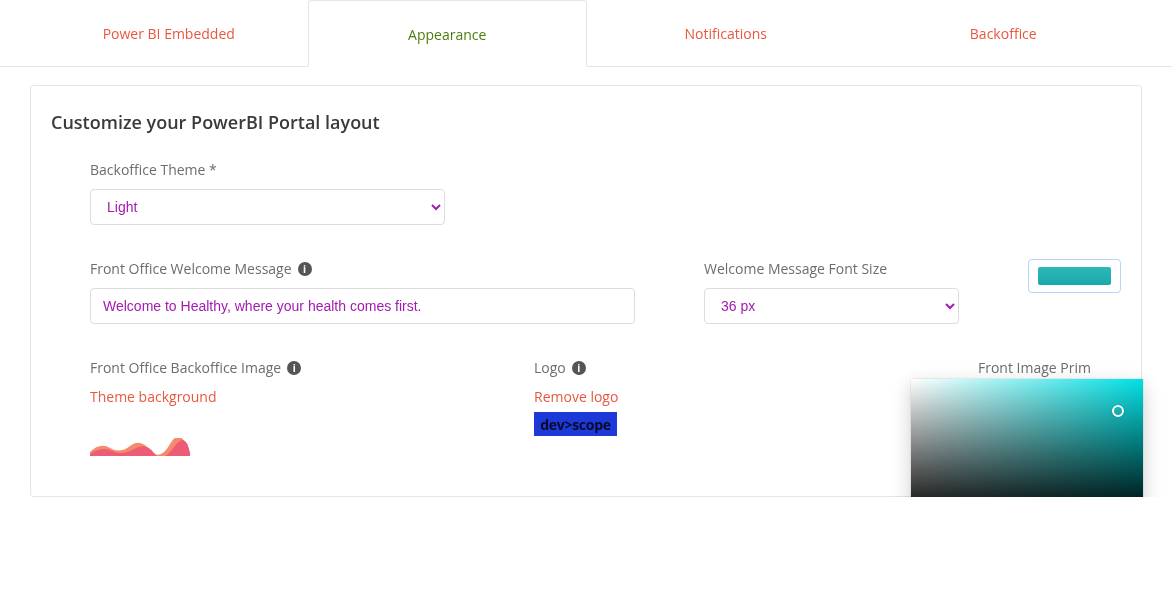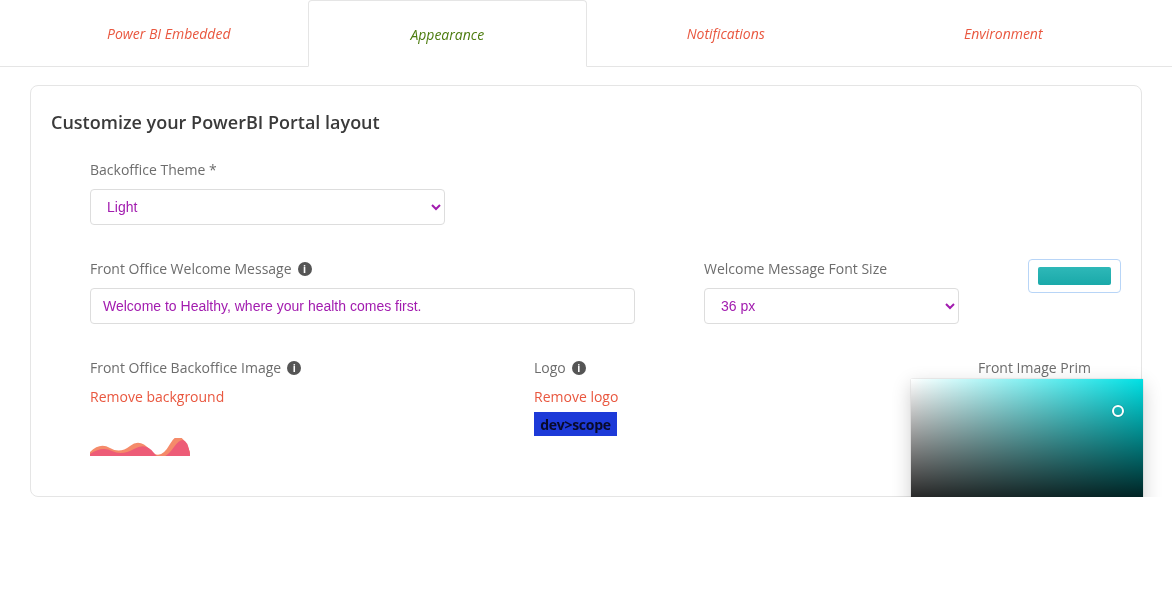--- a/index.html
+++ b/index.html
@@ -19,34 +19,33 @@
     display: flex;
   }
   .tab {
     flex: 1;
     text-align: center;
     padding: 24px 0 22px;
     color: #e9573f;
     cursor: pointer;
     position: relative;
     font-size: 14px;
-    font-style: italic;
   }
   .tab.active {
     color: #4d7c0f;
     background: #fff;
     border: 1px solid #e5e5e5;
     border-bottom: 1px solid #fff;
     border-radius: 4px 4px 0 0;
     margin-bottom: -1px;
   }
   .panel {
     margin: 18px 30px 0;
     border: 1px solid #e5e5e5;
-    border-radius: 8px;
+    border-radius: 3px;
     padding: 20px 20px 40px;
     position: relative;
   }
   h2.page-title {
     font-size: 18px;
     font-weight: 600;
     color: #3a3a3a;
     margin: 4px 0 26px;
   }
   .row {
@@ -225,21 +224,21 @@
   }
 </style>
 </head>
 <body>
 
 <div class="tabs-wrap">
   <div class="tabs">
     <div class="tab">Power BI Embedded</div>
     <div class="tab active">Appearance</div>
     <div class="tab">Notifications</div>
-    <div class="tab">Environment</div>
+    <div class="tab">Backoffice</div>
   </div>
 </div>
 
 <div class="panel">
   <h2 class="page-title">Customize your PowerBI Portal layout</h2>
 
   <div class="row" style="margin-top:0">
     <div class="col col-theme">
       <div class="field-label">Backoffice Theme *</div>
       <select class="form-control">
@@ -268,21 +267,21 @@
       </div>
     </div>
   </div>
 
   <div class="row">
     <div class="col col-bg">
       <div class="field-label">
         <span>Front Office Backoffice Image</span>
         <span class="info-icon">i</span>
       </div>
-      <span class="link-action">Remove background</span>
+      <span class="link-action">Theme background</span>
       <div class="bg-thumb">
         <svg viewBox="0 0 100 18" width="100" height="18">
           <path d="M0 14 Q10 4 20 10 T40 8 T60 12 T80 6 T100 14 L100 18 L0 18 Z" fill="#f58b6a"></path>
           <path d="M0 16 Q12 8 22 13 T44 11 T64 15 T84 9 T100 16 L100 18 L0 18 Z" fill="#ed5c77"></path>
         </svg>
       </div>
     </div>
     <div class="col col-logo">
       <div class="field-label">
         <span>Logo</span>

